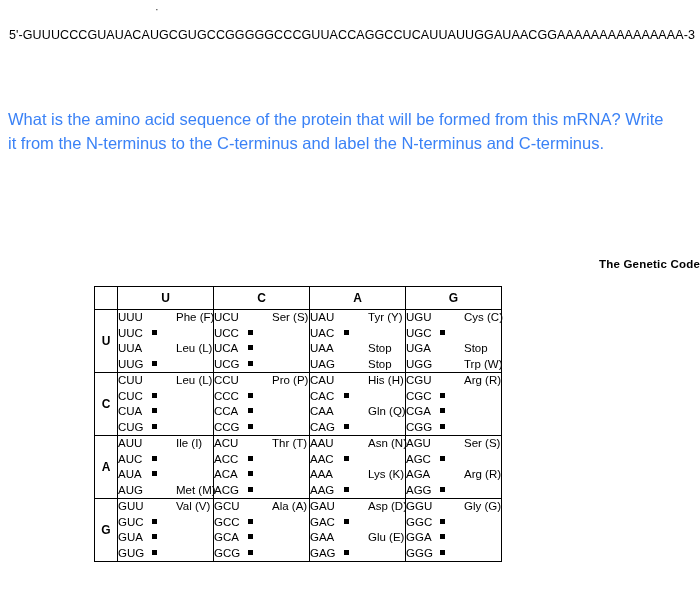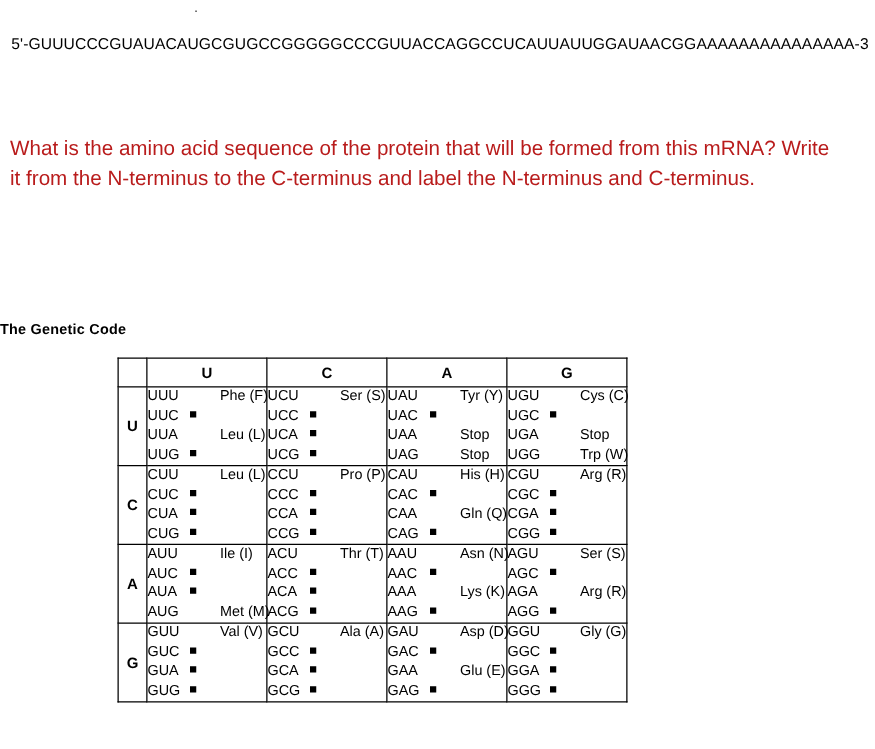--- a/index.html
+++ b/index.html
@@ -37,29 +37,29 @@
     color: #000;
   }
 
   .question {
     position: absolute;
     left: 8px;
     top: 108px;
     width: 668px;
     font-size: 16.5px;
     line-height: 1.43;
-    color: #b91c1c;
+    color: #3b82f6;
   }
 
   .table-title {
     position: absolute;
     left: 0;
     top: 258px;
     width: 700px;
-    text-align: left;
+    text-align: right;
     font-size: 11.5px;
     font-weight: bold;
     letter-spacing: 0.2px;
   }
 
   .code-table-wrap {
     position: absolute;
     left: 94px;
     top: 286px;
     width: 404px;

